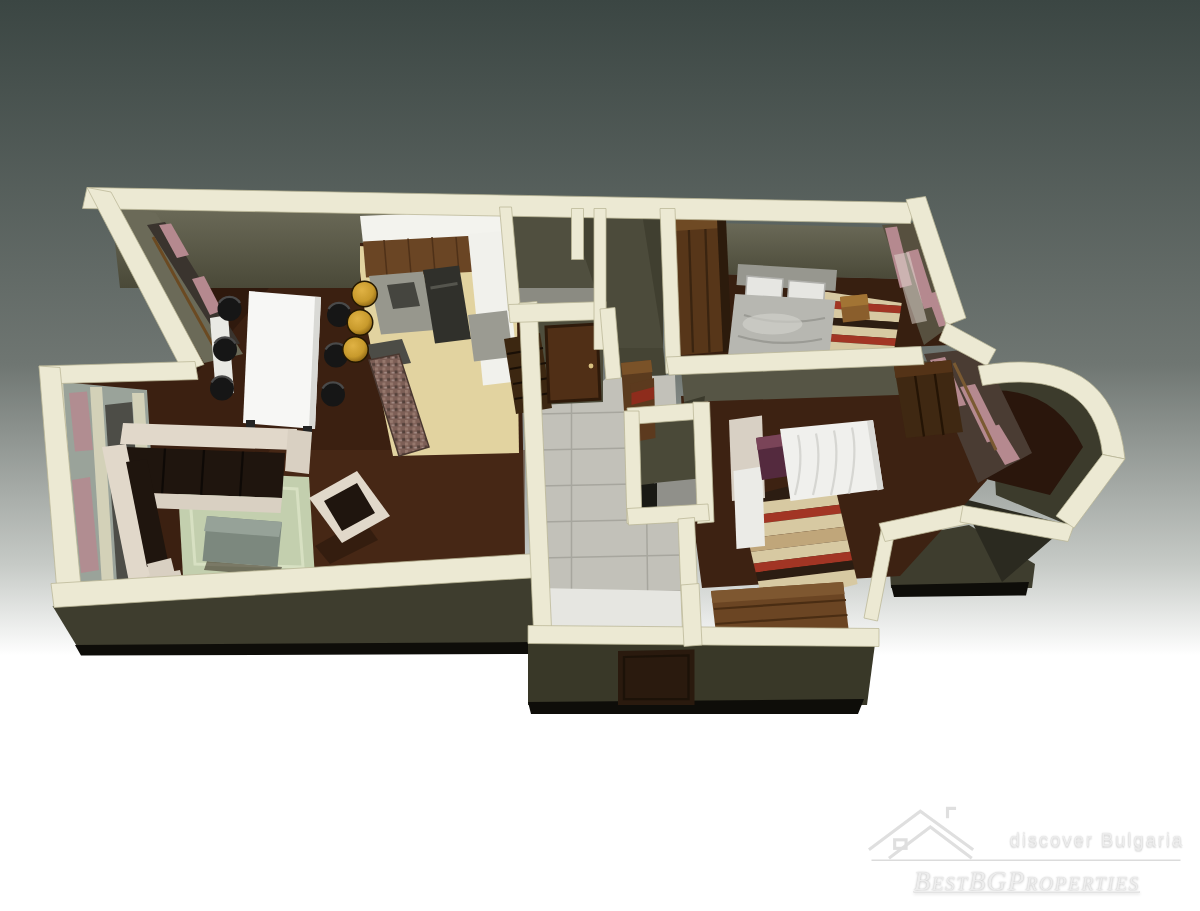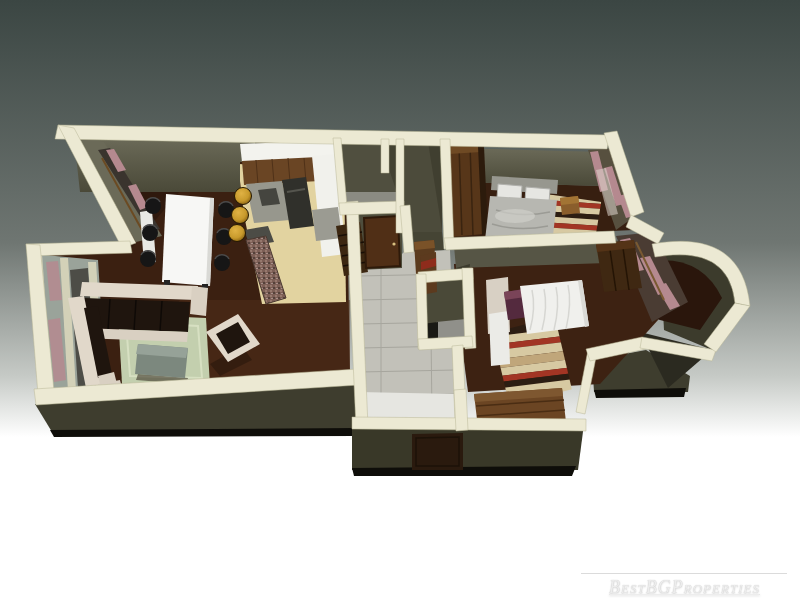--- a/index.html
+++ b/index.html
@@ -318,17 +318,28 @@
       <polygon points="642,337 716,350 712,361 640,348"></polygon>
       <polygon points="604,133 617,131 644,212 631,217"></polygon>
       <polygon points="631,215 664,233 658,244 626,227"></polygon>
       <path d="M 652,244 Q 742,228 750,306 L 735,303 Q 729,244 655,257 Z"></path>
       <polygon points="704,344 735,303 750,306 716,352"></polygon>
     </g>
   </g>
 </svg>
 
 <div class="watermark">
+  <div class="wm-row">
+    <svg class="wm-icon" viewBox="0 0 100 42">
+      <g fill="none" stroke="#dedede" stroke-width="2.2" opacity="0.95">
+        <path d="M 2,31 L 38,4 L 75,31"></path>
+        <path d="M 16,37 L 45,15 L 74,37"></path>
+        <path d="M 57,9 L 57,2 L 63,2"></path>
+        <rect x="20" y="24" width="8" height="6"></rect>
+      </g>
+    </svg>
+    <span class="wm-tagline">discover Bulgaria</span>
+  </div>
   <div class="wm-rule"></div>
   <div class="wm-brand">BestBGProperties</div>
 </div>
 
 </div>
 
 </body></html>

